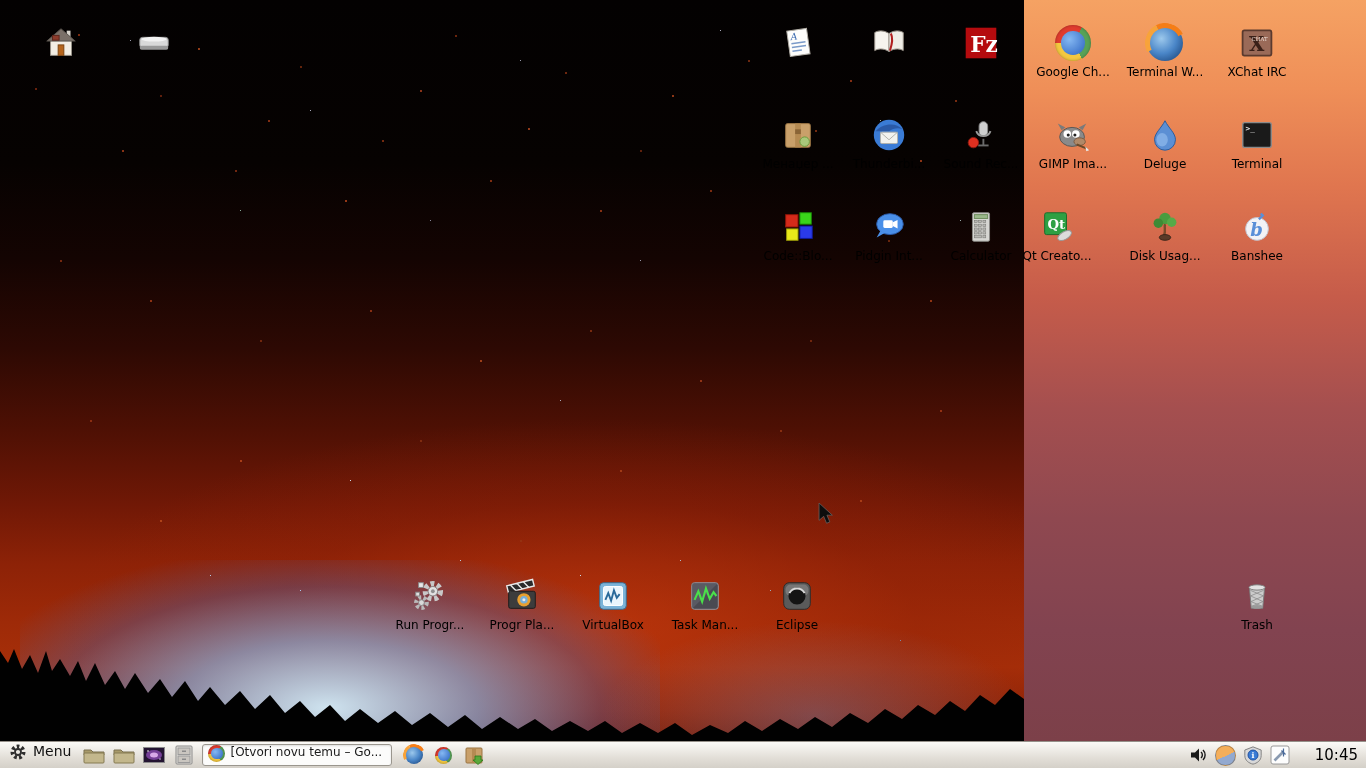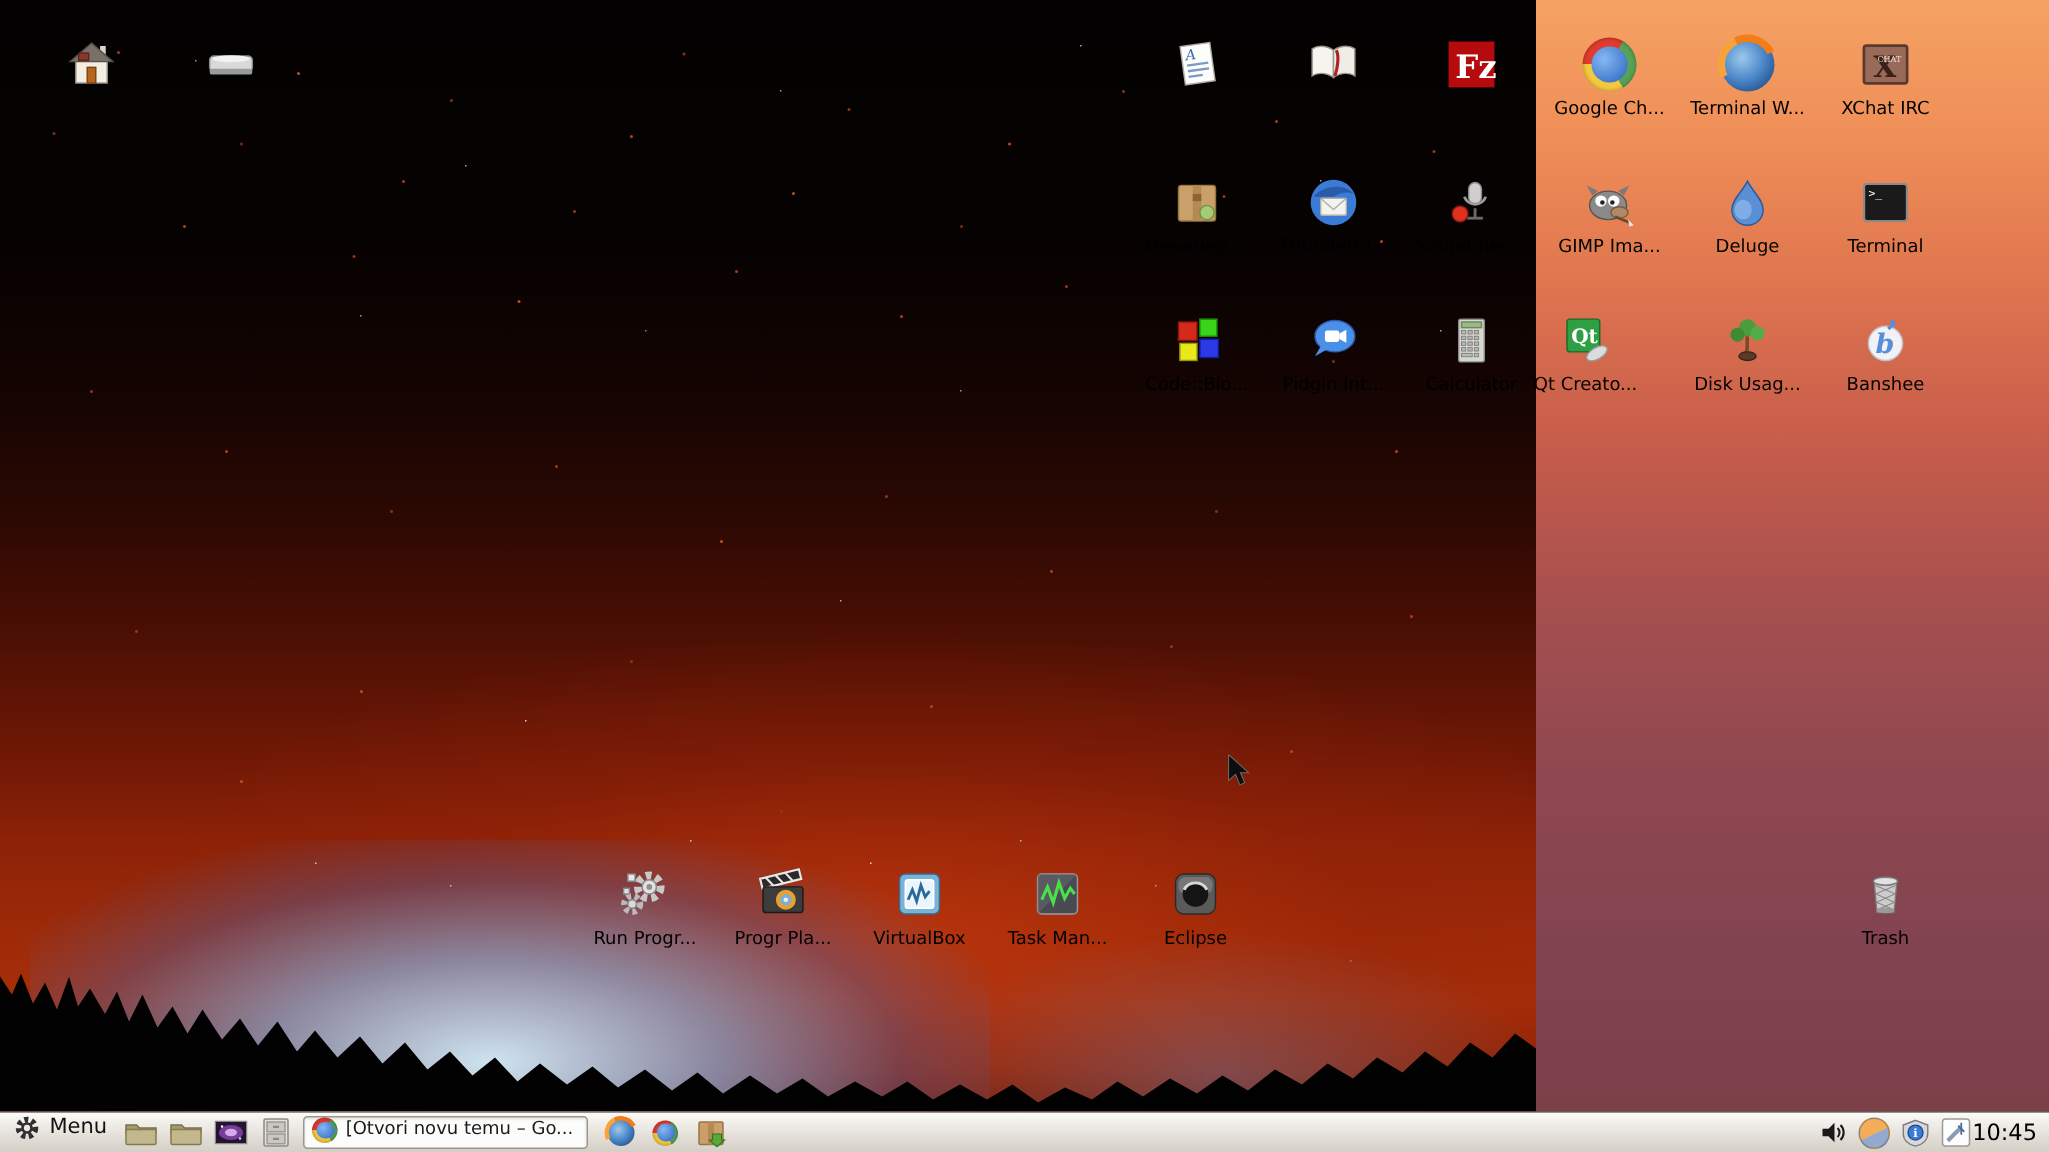--- a/index.html
+++ b/index.html
@@ -70,21 +70,21 @@
   .tb-menu span{font-size:14px;color:#111;}
   .tb-ic{width:23px;height:23px;display:flex;align-items:center;justify-content:center;margin-left:7px;cursor:pointer;}
   .taskbtn{margin-left:7px;width:190px;height:22px;background:#fcfcfb;border:1px solid #9a968e;
     border-radius:3px;display:flex;align-items:flex-start;gap:5px;padding:0 5px;box-sizing:border-box;
     box-shadow:inset 0 1px 2px rgba(0,0,0,.12);cursor:pointer;}
   .taskbtn .ttl{font-size:12px;color:#1a1a1a;white-space:nowrap;overflow:hidden;}
   .spacer{flex:1;}
   .tray-ic{width:22px;height:22px;display:flex;align-items:center;justify-content:center;margin-left:5px;cursor:pointer;}
   .traycircle{width:19px;height:19px;border-radius:50%;
     background:linear-gradient(155deg,#f4ae5a 0 52%,#93a9cf 52% 100%);border:1px solid rgba(90,70,40,.4);}
-  #clock{font-size:15px;color:#000;margin:0 3px 0 0;cursor:pointer;}
+  #clock{font-size:15px;color:#000;margin:0 3px 0 24px;cursor:pointer;}
 
   
   #cursor{position:absolute;left:818px;top:503px;}
 </style>
 </head>
 <body>
 
 <div id="desk">
   <div class="sky">
     <div class="redglow"></div>

